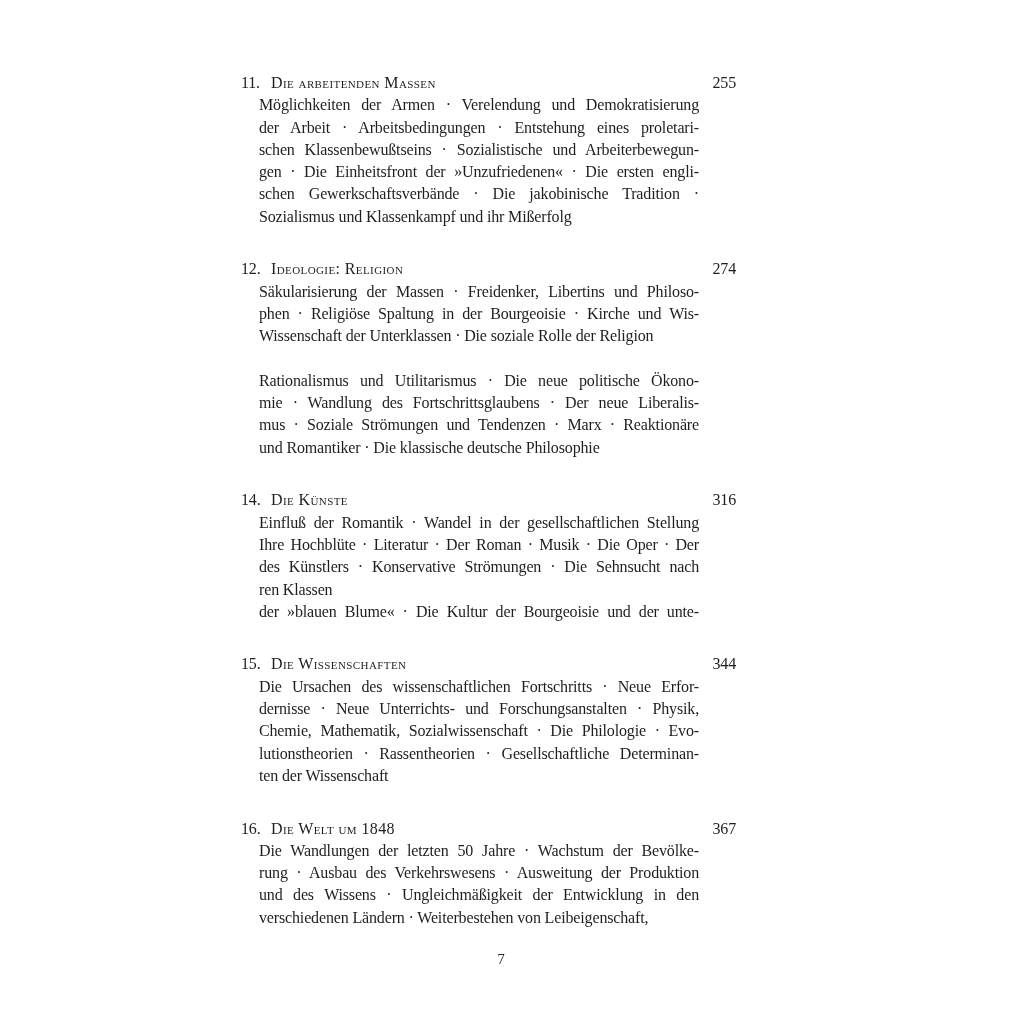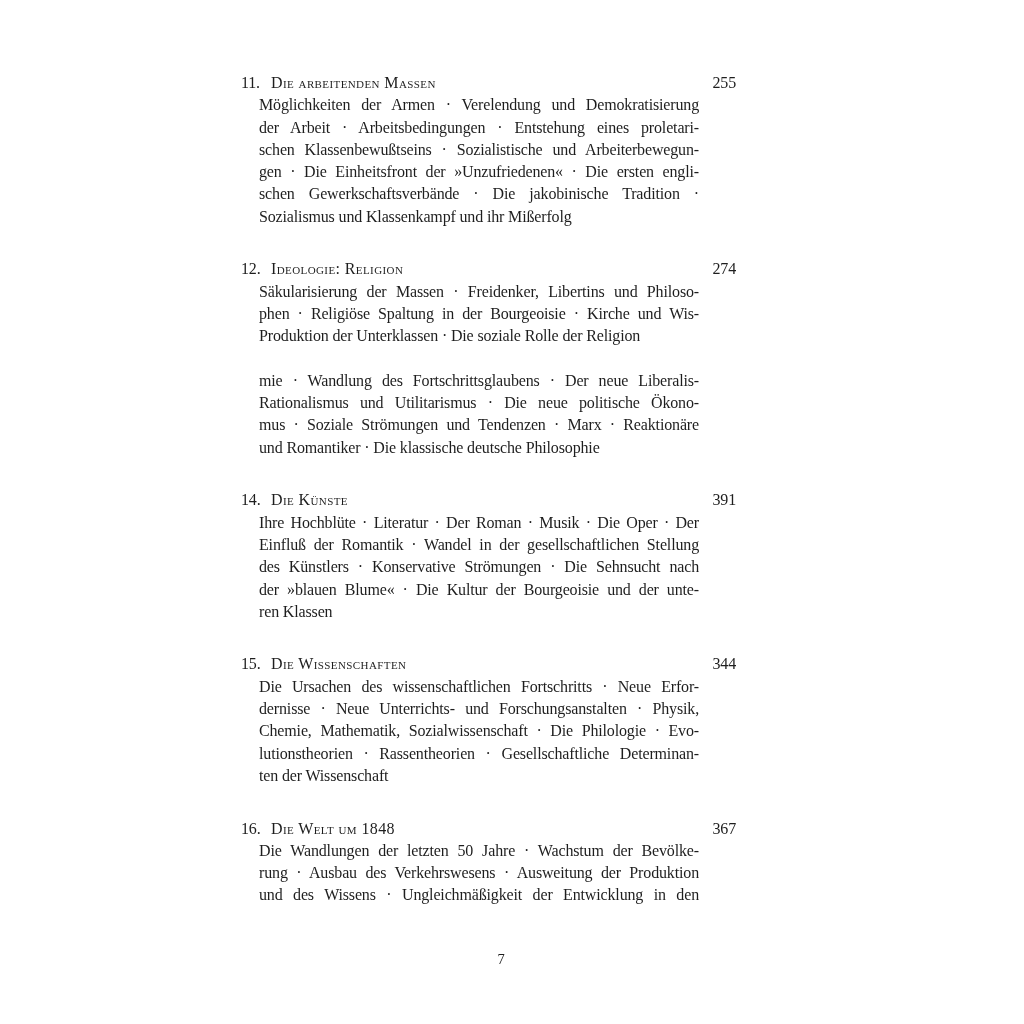--- a/index.html
+++ b/index.html
@@ -89,45 +89,45 @@
 
   <div class="entry">
     <div class="entry-head">
       <span class="num">12.</span>
       <span class="title">Ideologie: Religion</span>
       <span class="pagenum">274</span>
     </div>
     <div class="entry-body">
             <div class="line">Säkularisierung der Massen · Freidenker, Libertins und Philoso-</div>
             <div class="line">phen · Religiöse Spaltung in der Bourgeoisie · Kirche und Wis-</div>
-            <div class="line last">Produktion der Unterklassen · Die soziale Rolle der Religion</div>
+            <div class="line last">Wissenschaft der Unterklassen · Die soziale Rolle der Religion</div>
           </div>
   </div>
 
   <div class="entry">
     <div class="entry-body">
+            <div class="line">Rationalismus und Utilitarismus · Die neue politische Ökono-</div>
             <div class="line">mie · Wandlung des Fortschrittsglaubens · Der neue Liberalis-</div>
-            <div class="line">Rationalismus und Utilitarismus · Die neue politische Ökono-</div>
             <div class="line">mus · Soziale Strömungen und Tendenzen · Marx · Reaktionäre</div>
             <div class="line last">und Romantiker · Die klassische deutsche Philosophie</div>
           </div>
   </div>
 
   <div class="entry">
     <div class="entry-head">
       <span class="num">14.</span>
       <span class="title">Die Künste</span>
-      <span class="pagenum">391</span>
+      <span class="pagenum">316</span>
     </div>
     <div class="entry-body">
+            <div class="line">Einfluß der Romantik · Wandel in der gesellschaftlichen Stellung</div>
             <div class="line">Ihre Hochblüte · Literatur · Der Roman · Musik · Die Oper · Der</div>
-            <div class="line">Einfluß der Romantik · Wandel in der gesellschaftlichen Stellung</div>
             <div class="line">des Künstlers · Konservative Strömungen · Die Sehnsucht nach</div>
+            <div class="line last">ren Klassen</div>
             <div class="line">der »blauen Blume« · Die Kultur der Bourgeoisie und der unte-</div>
-            <div class="line last">ren Klassen</div>
           </div>
   </div>
 
   <div class="entry">
     <div class="entry-head">
       <span class="num">15.</span>
       <span class="title">Die Wissenschaften</span>
       <span class="pagenum">344</span>
     </div>
     <div class="entry-body">
@@ -142,18 +142,19 @@
   <div class="entry">
     <div class="entry-head">
       <span class="num">16.</span>
       <span class="title">Die Welt um 1848</span>
       <span class="pagenum">367</span>
     </div>
     <div class="entry-body">
             <div class="line">Die Wandlungen der letzten 50 Jahre · Wachstum der Bevölke-</div>
             <div class="line">rung · Ausbau des Verkehrswesens · Ausweitung der Produktion</div>
             <div class="line">und des Wissens · Ungleichmäßigkeit der Entwicklung in den</div>
+            <div class="line last">verschiedenen Ländern · Weiterbestehen von Leibeigenschaft,</div>
           </div>
   </div>
 </div>
   </div>
   <div class="footer">7</div>
 </div>
 
 </body></html>

